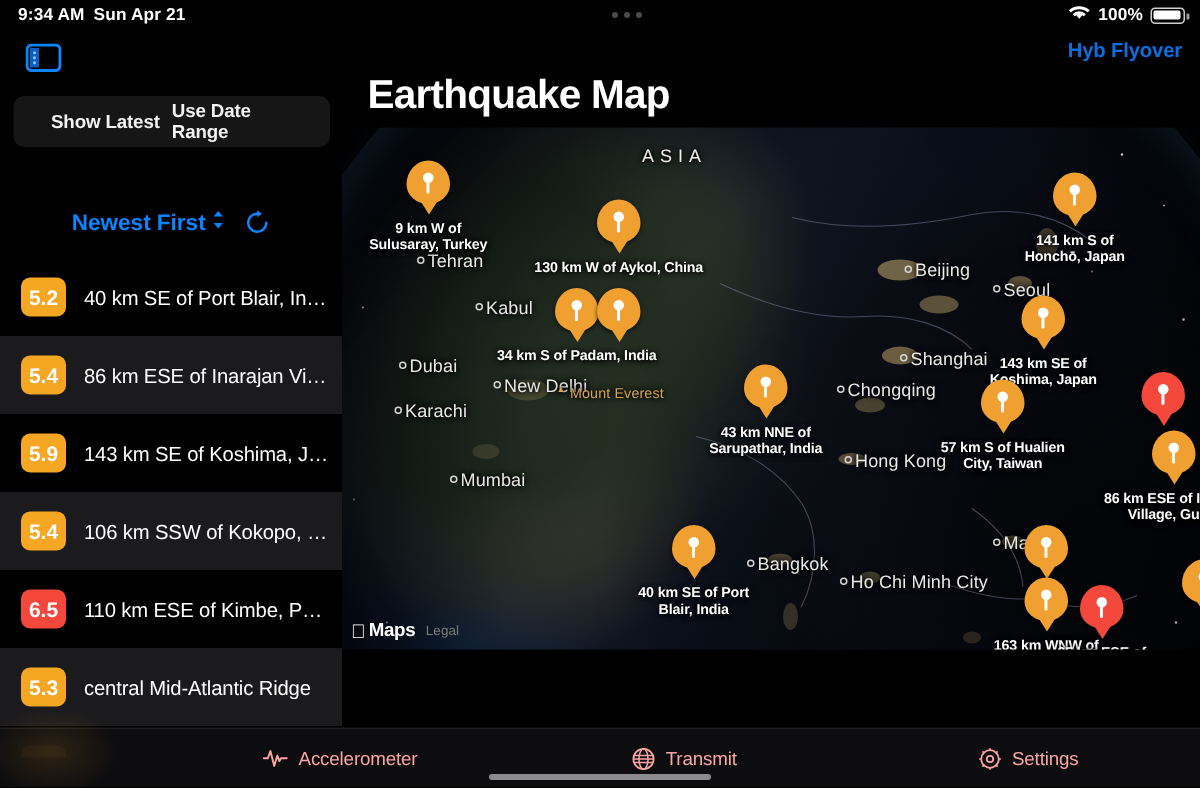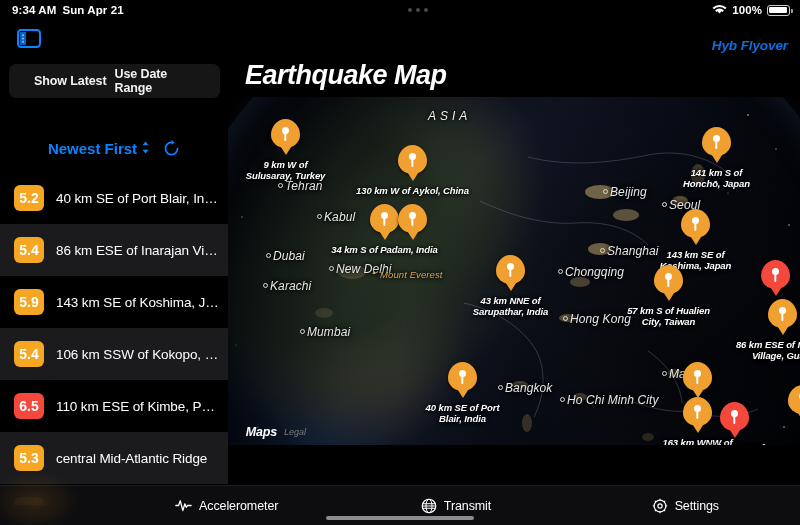--- a/index.html
+++ b/index.html
@@ -70,22 +70,22 @@
     font-size:14px;font-weight:bold;color:#fff;padding:0 5px;
     margin-right:12px;
   }
   .qtitle{
     font-size:13.5px;color:#fff;white-space:nowrap;overflow:hidden;
     text-overflow:ellipsis;letter-spacing:-.1px;
   }
 
   
   .maparea{
-    position:absolute;left:228px;top:12px;width:572px;height:433px;
-    background:#000;overflow:hidden;font-style:italic;
+    position:absolute;left:228px;top:0;width:572px;height:433px;
+    background:#000;overflow:hidden;
   }
   .hybbtn{
     position:absolute;right:12px;top:26px;color:#0a6fe0;font-size:13.5px;
     font-weight:600;z-index:30;cursor:pointer;letter-spacing:-.1px;
   }
   .maptitle{
     position:absolute;left:17px;top:48px;color:#fff;
     font-size:27px;font-weight:bold;letter-spacing:-.5px;z-index:30;
     text-shadow:0 1px 6px rgba(0,0,0,.9);
   }
@@ -180,21 +180,21 @@
 
   
   .tabbar{
     position:absolute;left:0;bottom:0;width:800px;height:40px;
     background:rgba(14,14,16,.96);display:flex;align-items:center;z-index:70;
     border-top:.5px solid rgba(255,255,255,.07);
   }
   .tabbar .spacer{width:112px;}
   .tab{
     flex:1;display:flex;align-items:center;justify-content:center;gap:7px;
-    color:#ffffff;font-size:12.5px;cursor:pointer;letter-spacing:-.1px;
+    color:#fca5a5;font-size:12.5px;cursor:pointer;letter-spacing:-.1px;
   }
   .tab.active{color:#0a84ff;}
   .homebar{
     position:absolute;left:50%;bottom:5px;transform:translateX(-50%);
     width:148px;height:4.5px;border-radius:3px;background:#8b8b90;z-index:80;
   }
   .glow{
     position:absolute;left:-10px;bottom:-6px;width:90px;height:60px;
     background:radial-gradient(ellipse at center, rgba(200,130,40,.18) 0%, rgba(0,0,0,0) 70%);
     pointer-events:none;z-index:75;

